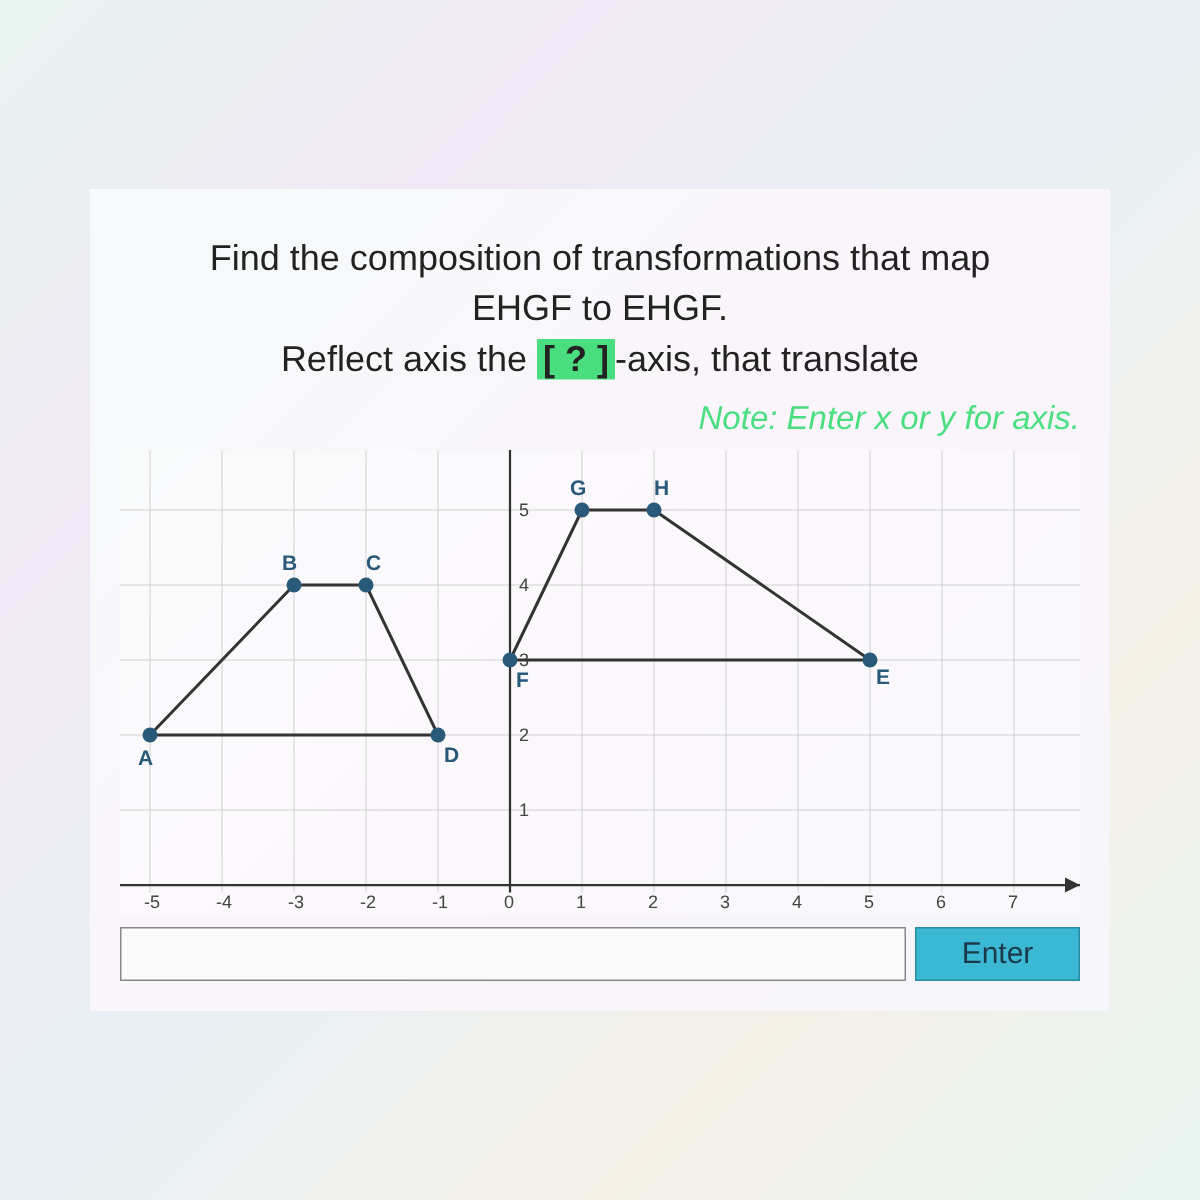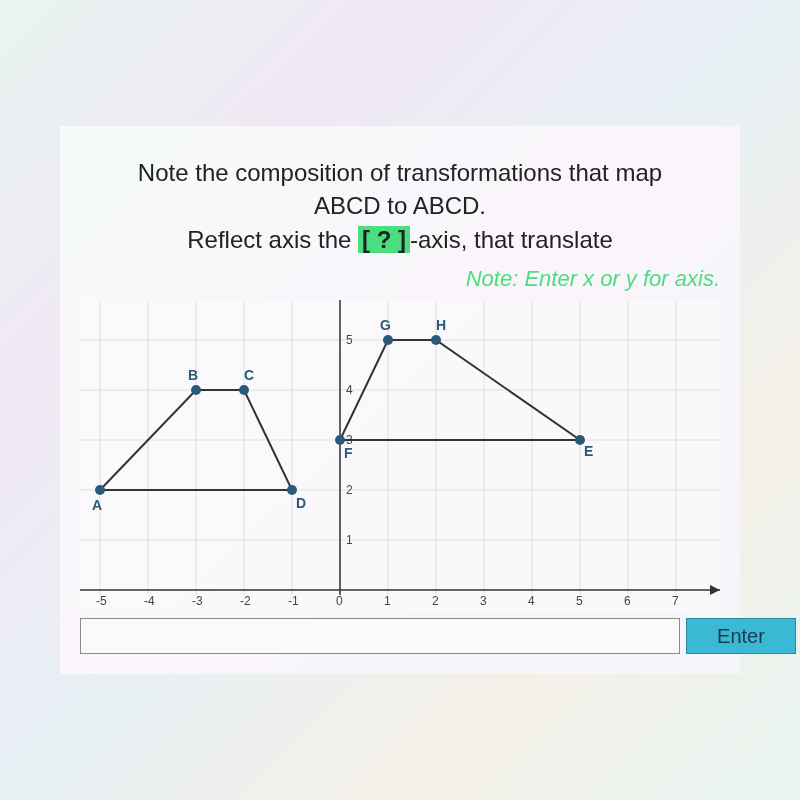--- a/index.html
+++ b/index.html
@@ -43,21 +43,21 @@
       height: 310px;
       margin: 0 auto;
       background: rgba(255,255,255,0.3);
     }
     .graph-svg {
       width: 100%;
       height: 100%;
     }
     .answer-bar {
       display: flex;
-      width: 716px;
+      width: 640px;
       margin: 8px auto 0 auto;
       gap: 6px;
     }
     .answer-input {
       flex: 1;
       height: 36px;
       border: 1px solid #888;
       background: #fafafa;
       padding: 0 8px;
       font-size: 16px;
@@ -79,22 +79,22 @@
       font-weight: bold;
       fill: #2a5a7a;
     }
   </style>
 </head>
 <body>
 
 <div class="container">
 
   <div class="question">
-    <span>Note the composition of transformations that map</span><br>
-    <span>ABCD to ABCD.</span><br>
+    <span>Find the composition of transformations that map</span><br>
+    <span>EHGF to EHGF.</span><br>
     <span>Reflect axis the </span><span class="highlight">[ ? ]</span><span>-axis, that translate</span><br>
   </div>
   <div class="note">Note: Enter x or y for axis.</div>
 
   <div class="graph-wrap">
     <svg class="graph-svg" viewBox="0 0 640 310">
 
       <g stroke="#ccc" stroke-width="0.6">
         
         

